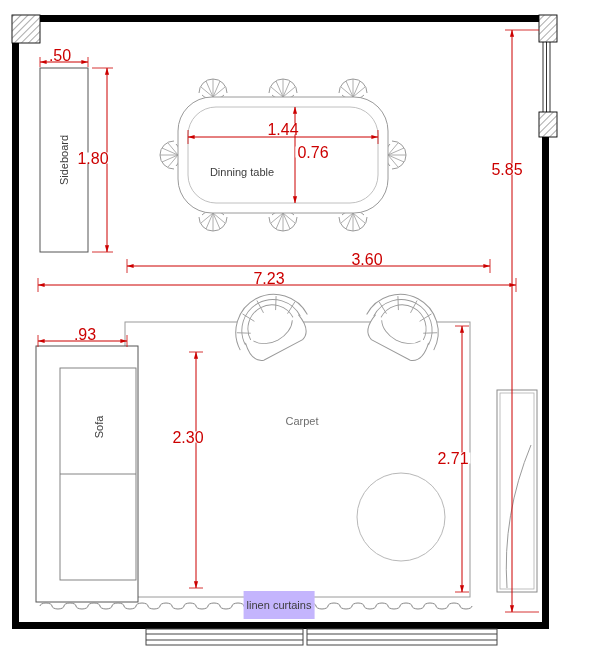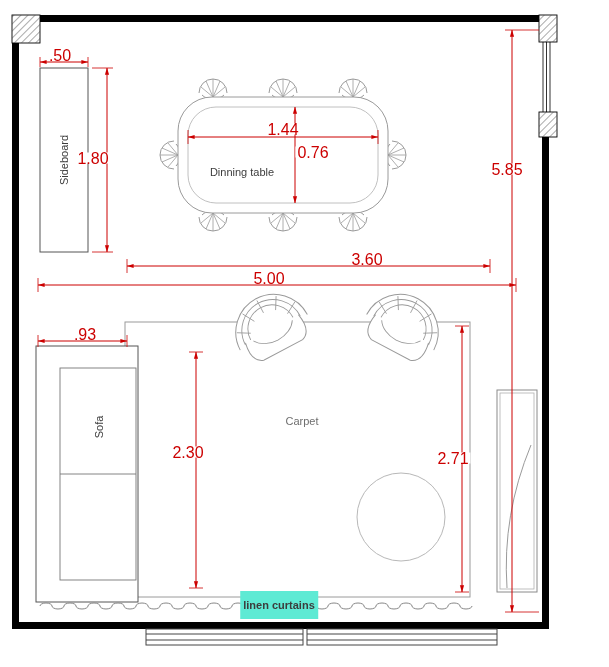--- a/index.html
+++ b/index.html
@@ -2,21 +2,21 @@
 <html><head>
 <meta charset="utf-8">
 <style>
   html,body{margin:0;padding:0;background:#ffffff;}
   body{width:609px;height:667px;font-family:"Liberation Sans",sans-serif;overflow:hidden;}
   .plan{position:relative;width:609px;height:667px;background:#fff;}
   .plan svg{position:absolute;left:0;top:0;}
   .lbl{position:absolute;transform:translate(-50%,-50%);white-space:nowrap;
        color:#3c3c3c;font-size:11px;line-height:12px;}
   .lbl.vert{transform:translate(-50%,-50%) rotate(-90deg);}
-  .lbl.bg{background:#5eead4;padding:8px 3px;font-weight:bold;}
+  .lbl.bg{background:#c4b5fd;padding:8px 3px;}
   .lbl.soft{color:#6e6e6e;}
   .dim{position:absolute;transform:translate(-50%,-50%);white-space:nowrap;
        color:#cc0000;font-size:16px;line-height:11px;background:#fff;padding:0 2px;}
 </style>
 </head>
 <body>
 
 <div class="plan">
 
 <svg width="609" height="667" viewBox="0 0 609 667">
@@ -139,18 +139,18 @@
 <div class="lbl vert" style="left:99px;top:427px">Sofa</div>
 <div class="lbl soft" style="left:302px;top:421px">Carpet</div>
 <div class="lbl bg" style="left:279px;top:605px">linen curtains</div>
 
 <div class="dim" style="left:60px;top:55px">.50</div>
 <div class="dim" style="left:93px;top:158px">1.80</div>
 <div class="dim" style="left:283px;top:129px">1.44</div>
 <div class="dim" style="left:313px;top:152px">0.76</div>
 <div class="dim" style="left:507px;top:169px">5.85</div>
 <div class="dim" style="left:367px;top:259px">3.60</div>
-<div class="dim" style="left:269px;top:278px">5.00</div>
+<div class="dim" style="left:269px;top:278px">7.23</div>
 <div class="dim" style="left:85px;top:334px">.93</div>
-<div class="dim" style="left:188px;top:452px">2.30</div>
+<div class="dim" style="left:188px;top:437px">2.30</div>
 <div class="dim" style="left:453px;top:458px">2.71</div>
 
 </div>
 
 </body></html>

